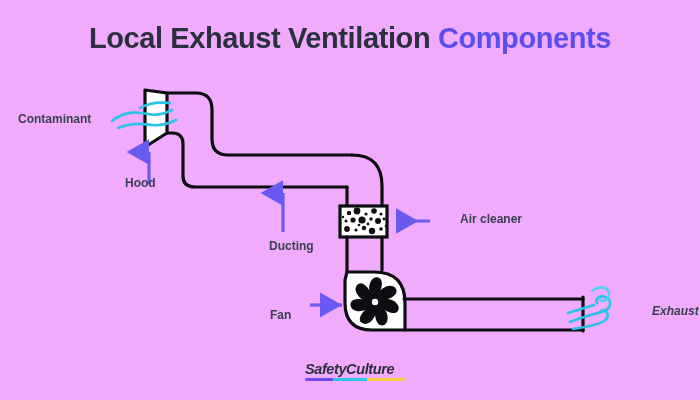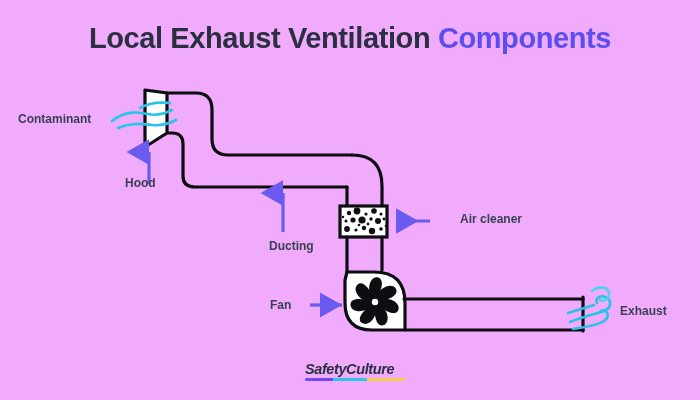--- a/index.html
+++ b/index.html
@@ -39,22 +39,22 @@
     position: absolute;
     font-size: 12px;
     font-weight: bold;
     color: #3a3f52;
     white-space: nowrap;
   }
   #lbl-contaminant { left: 18px;  top: 112px; }
   #lbl-hood        { left: 125px; top: 176px; }
   #lbl-ducting     { left: 269px; top: 239px; }
   #lbl-aircleaner  { left: 460px; top: 212px; }
-  #lbl-fan         { left: 270px; top: 298px; }
-  #lbl-exhaust     { left: 620px; top: 304px; }
+  #lbl-fan         { left: 270px; top: 308px; }
+  #lbl-exhaust     { left: 652px; top: 304px; font-style: italic; }
   #logo {
     position: absolute;
     left: 305px;
     top: 362px;
     width: 104px;
     height: 24px;
   }
   #logo-text {
     font-size: 14.5px;
     font-weight: bold;

